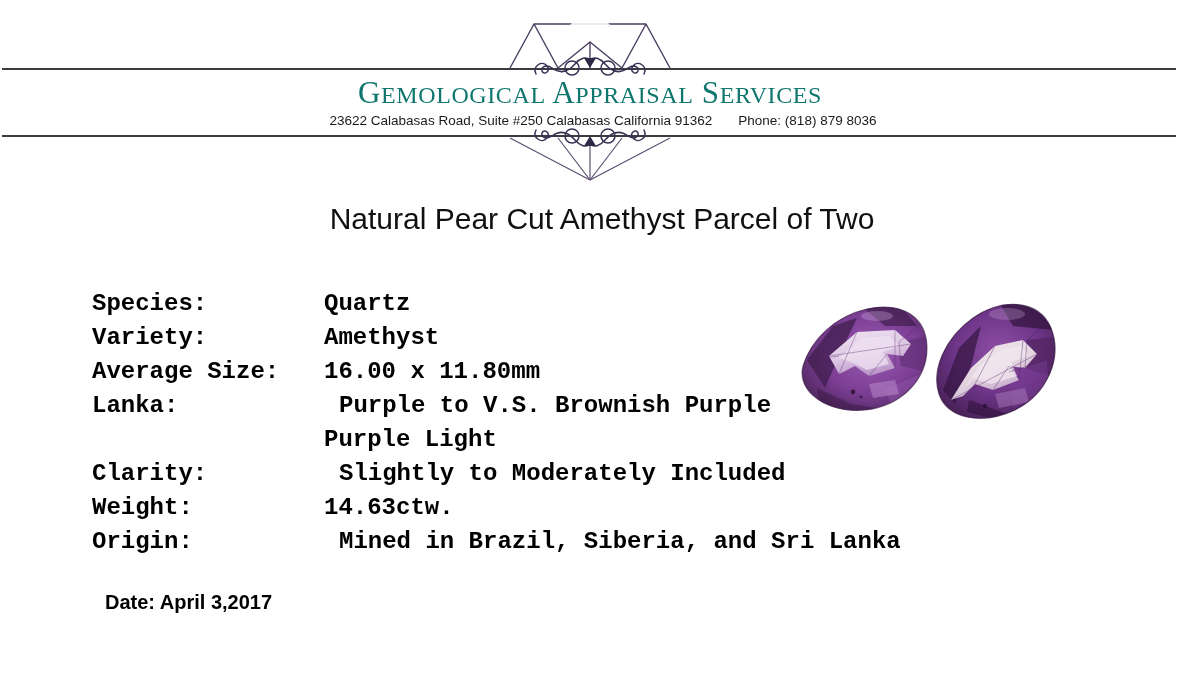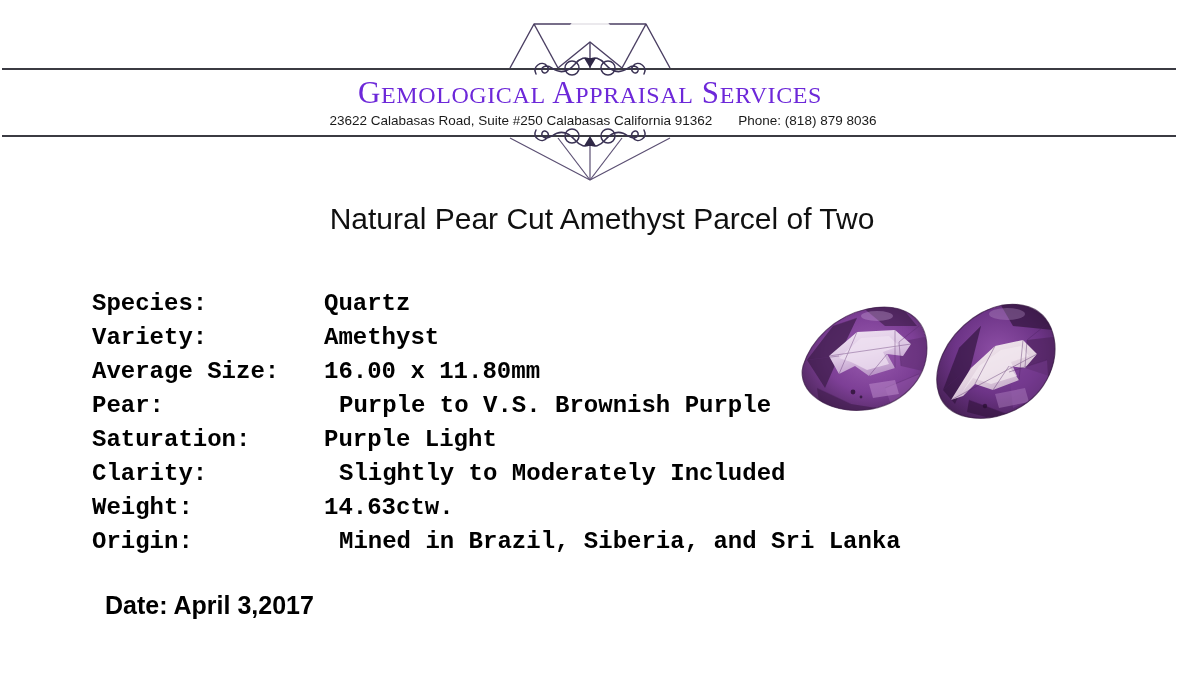--- a/index.html
+++ b/index.html
@@ -40,21 +40,21 @@
 
   #company-name {
     position: absolute;
     left: 0;
     top: 76px;
     width: 1180px;
     text-align: center;
     font-family: "Liberation Serif", serif;
     font-size: 31px;
     line-height: 34px;
-    color: #6d28d9;
+    color: #0f766e;
     letter-spacing: 0.6px;
     white-space: nowrap;
   }
   #company-name .sc {
     font-size: 24px;
   }
 
   #contact-line {
     position: absolute;
     left: 0;
@@ -113,21 +113,21 @@
   }
   .spec-value.indent {
     left: 247px;
   }
 
   
   #date-line {
     position: absolute;
     left: 105px;
     top: 591px;
-    font-size: 25px;
+    font-size: 20px;
     font-weight: bold;
     color: #000000;
     white-space: nowrap;
   }
 
   
   #gem-photo {
     position: absolute;
     left: 799px;
     top: 296px;
@@ -198,25 +198,24 @@
     </div>
     <div class="spec-row">
       <span class="spec-label">Variety:</span>
       <span class="spec-value">Amethyst</span>
     </div>
     <div class="spec-row">
       <span class="spec-label">Average Size:</span>
       <span class="spec-value">16.00 x 11.80mm</span>
     </div>
     <div class="spec-row">
-      <span class="spec-label">Pear:</span>
+      <span class="spec-label">Lanka:</span>
       <span class="spec-value indent">Purple to V.S. Brownish Purple</span>
     </div>
     <div class="spec-row">
-      <span class="spec-label">Saturation:</span>
       <span class="spec-value">Purple Light</span>
     </div>
     <div class="spec-row">
       <span class="spec-label">Clarity:</span>
       <span class="spec-value indent">Slightly to Moderately Included</span>
     </div>
     <div class="spec-row">
       <span class="spec-label">Weight:</span>
       <span class="spec-value">14.63ctw.</span>
     </div>

